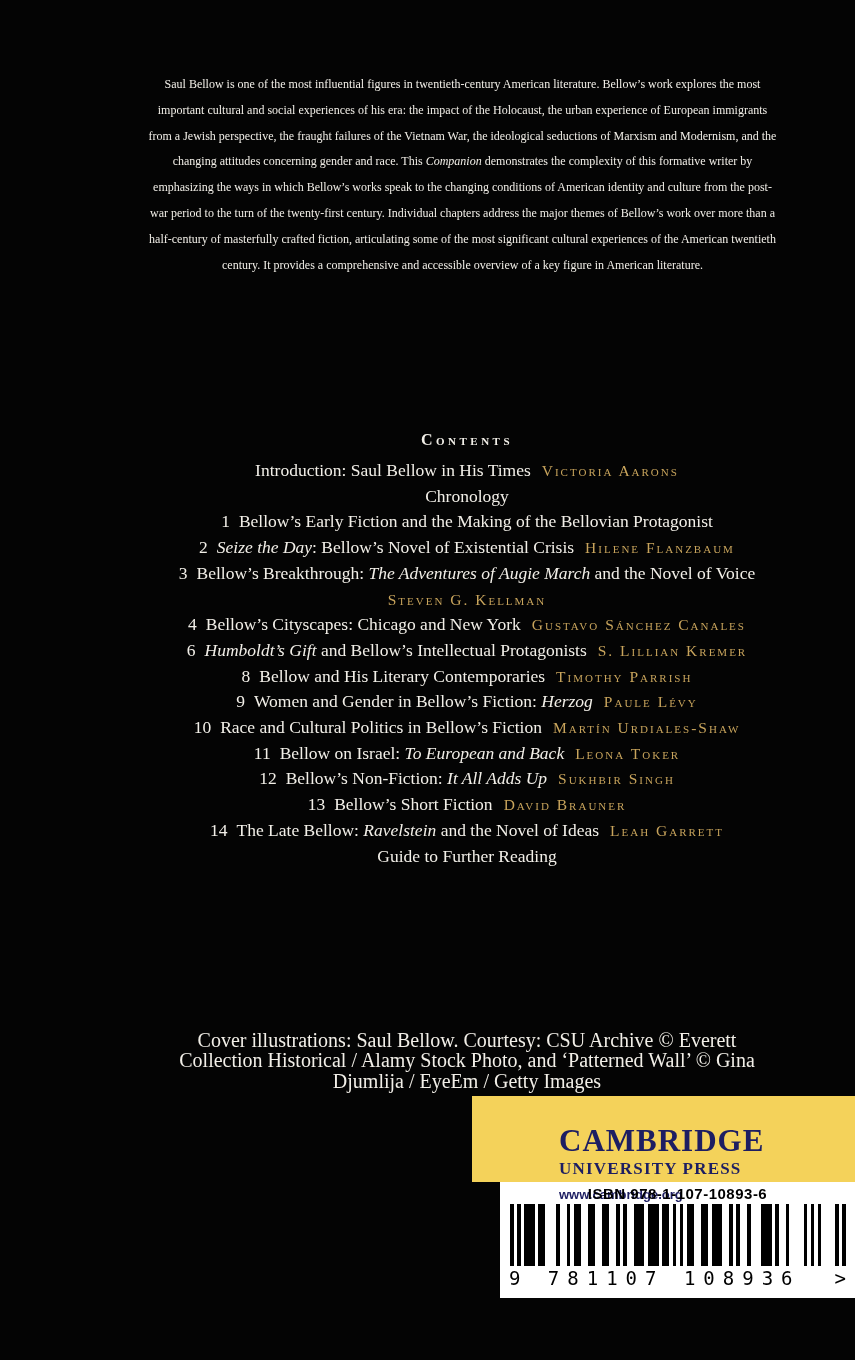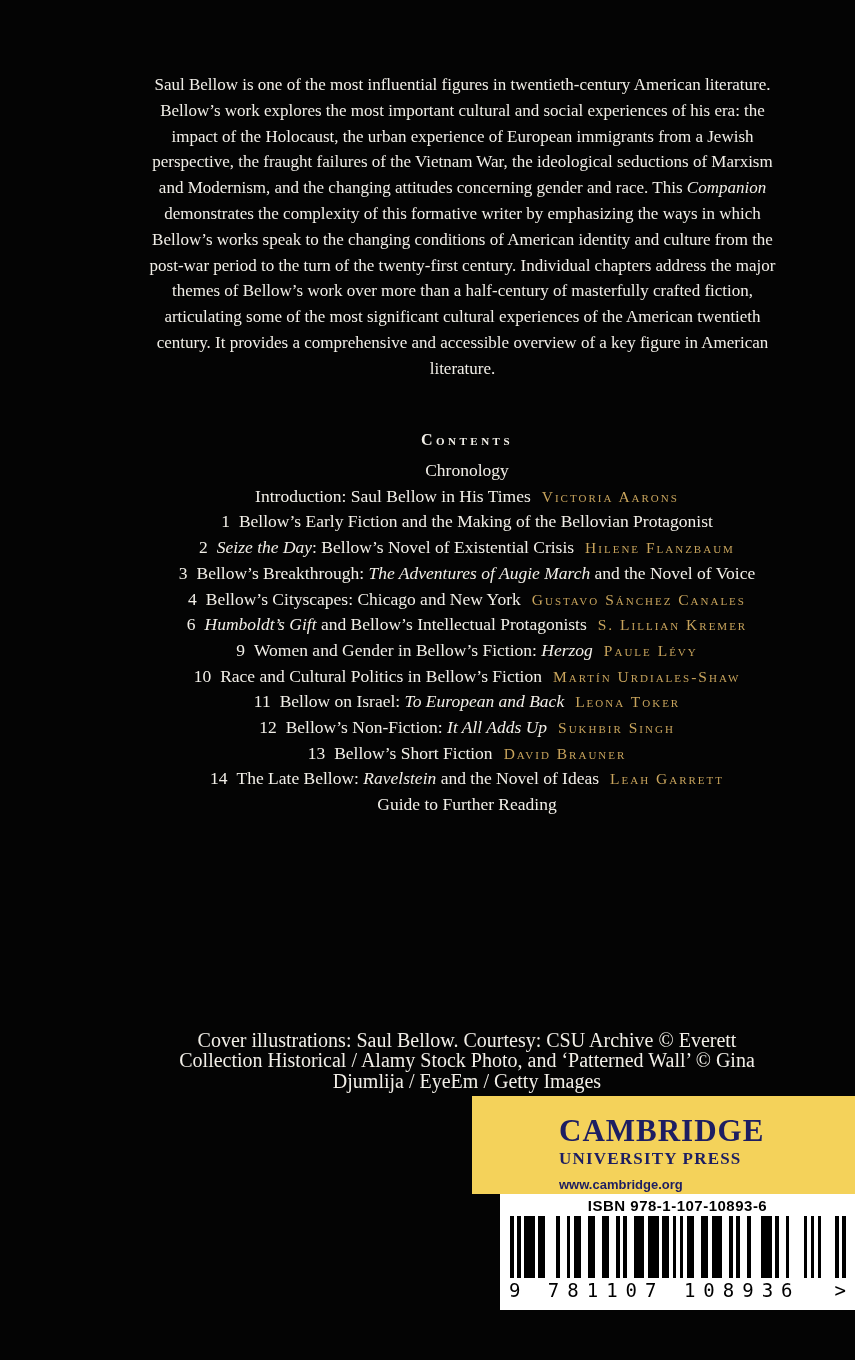--- a/index.html
+++ b/index.html
@@ -22,21 +22,21 @@
     top: 0;
     width: 744px;
     text-align: center;
   }
   .blurb {
     position: absolute;
     top: 72px;
     left: 53px;
     right: 62px;
     margin: 0;
-    font-size: 17px;
+    font-size: 12px;
     line-height: 25.8px;
   }
   .blurb em { font-style: italic; }
 
   .contents-block {
     position: absolute;
     top: 431px;
     left: 0;
     right: 0;
     text-align: center;
@@ -78,22 +78,22 @@
   }
 
   .publisher-block {
     position: absolute;
     left: 472px;
     right: 0;
     top: 1096px;
   }
   .logo-panel {
     background: var(--cambridge-yellow, #f4d25a);
-    height: 98px;
-    padding: 19px 0 0 87px;
+    height: 86px;
+    padding: 29px 0 0 87px;
     box-sizing: border-box;
   }
   .logo-name {
     font-family: "Liberation Serif", serif;
     font-weight: 700;
     font-size: 31px;
     letter-spacing: 1px;
     line-height: 1;
     color: var(--cambridge-navy, #1d1e62);
   }
@@ -157,27 +157,28 @@
 
 <div class="cover">
 
   <div class="text-column">
 
     <p class="blurb"><span>Saul Bellow is one of the most influential figures in twentieth-century American literature. Bellow’s work explores the most important cultural and social experiences of his era: the impact of the Holocaust, the urban experience of European immigrants from a Jewish perspective, the fraught failures of the Vietnam War, the ideological seductions of Marxism and Modernism, and the changing attitudes concerning gender and race. This </span><em>Companion</em><span> demonstrates the complexity of this formative writer by emphasizing the ways in which Bellow’s works speak to the changing conditions of American identity and culture from the post-war period to the turn of the twenty-first century. Individual chapters address the major themes of Bellow’s work over more than a half-century of masterfully crafted fiction, articulating some of the most significant cultural experiences of the American twentieth century. It provides a comprehensive and accessible overview of a key figure in American literature.</span></p>
 
     <div class="contents-block">
       <div class="contents-heading">Contents</div>
       <div class="contents-list">
+          <div class="contents-entry"><span class="title"><span>Introduction: Saul Bellow in His Times</span></span><span class="author">Victoria Aarons</span></div>
           <div class="contents-entry"><span class="title"><span>Chronology</span></span></div>
-          <div class="contents-entry"><span class="title"><span>Introduction: Saul Bellow in His Times</span></span><span class="author">Victoria Aarons</span></div>
           <div class="contents-entry"><span class="num">1</span><span class="title"><span>Bellow’s Early Fiction and the Making of the Bellovian Protagonist</span></span></div>
           <div class="contents-entry"><span class="num">2</span><span class="title"><em>Seize the Day</em><span>: Bellow’s Novel of Existential Crisis</span></span><span class="author">Hilene Flanzbaum</span></div>
-          <div class="contents-entry"><span class="num">3</span><span class="title"><span>Bellow’s Breakthrough: </span><em>The Adventures of Augie March</em><span> and the Novel of Voice</span></span></div>
+          <div class="contents-entry"><span class="num">3</span><span class="title"><span>Bellow’s Breakthrough: </span><em>The Adventures of Augie March</em><span> and the Novel of Voice</span></span><span class="author own-line">Steven G. Kellman</span></div>
           <div class="contents-entry"><span class="num">4</span><span class="title"><span>Bellow’s Cityscapes: Chicago and New York</span></span><span class="author">Gustavo Sánchez Canales</span></div>
           <div class="contents-entry"><span class="num">6</span><span class="title"><em>Humboldt’s Gift</em><span> and Bellow’s Intellectual Protagonists</span></span><span class="author">S. Lillian Kremer</span></div>
+          <div class="contents-entry"><span class="num">8</span><span class="title"><span>Bellow and His Literary Contemporaries</span></span><span class="author">Timothy Parrish</span></div>
           <div class="contents-entry"><span class="num">9</span><span class="title"><span>Women and Gender in Bellow’s Fiction: </span><em>Herzog</em></span><span class="author">Paule Lévy</span></div>
           <div class="contents-entry"><span class="num">10</span><span class="title"><span>Race and Cultural Politics in Bellow’s Fiction</span></span><span class="author">Martín Urdiales-Shaw</span></div>
           <div class="contents-entry"><span class="num">11</span><span class="title"><span>Bellow on Israel: </span><em>To European and Back</em></span><span class="author">Leona Toker</span></div>
           <div class="contents-entry"><span class="num">12</span><span class="title"><span>Bellow’s Non-Fiction: </span><em>It All Adds Up</em></span><span class="author">Sukhbir Singh</span></div>
           <div class="contents-entry"><span class="num">13</span><span class="title"><span>Bellow’s Short Fiction</span></span><span class="author">David Brauner</span></div>
           <div class="contents-entry"><span class="num">14</span><span class="title"><span>The Late Bellow: </span><em>Ravelstein</em><span> and the Novel of Ideas</span></span><span class="author">Leah Garrett</span></div>
           <div class="contents-entry"><span class="title"><span>Guide to Further Reading</span></span></div>
         </div>
     </div>
 

